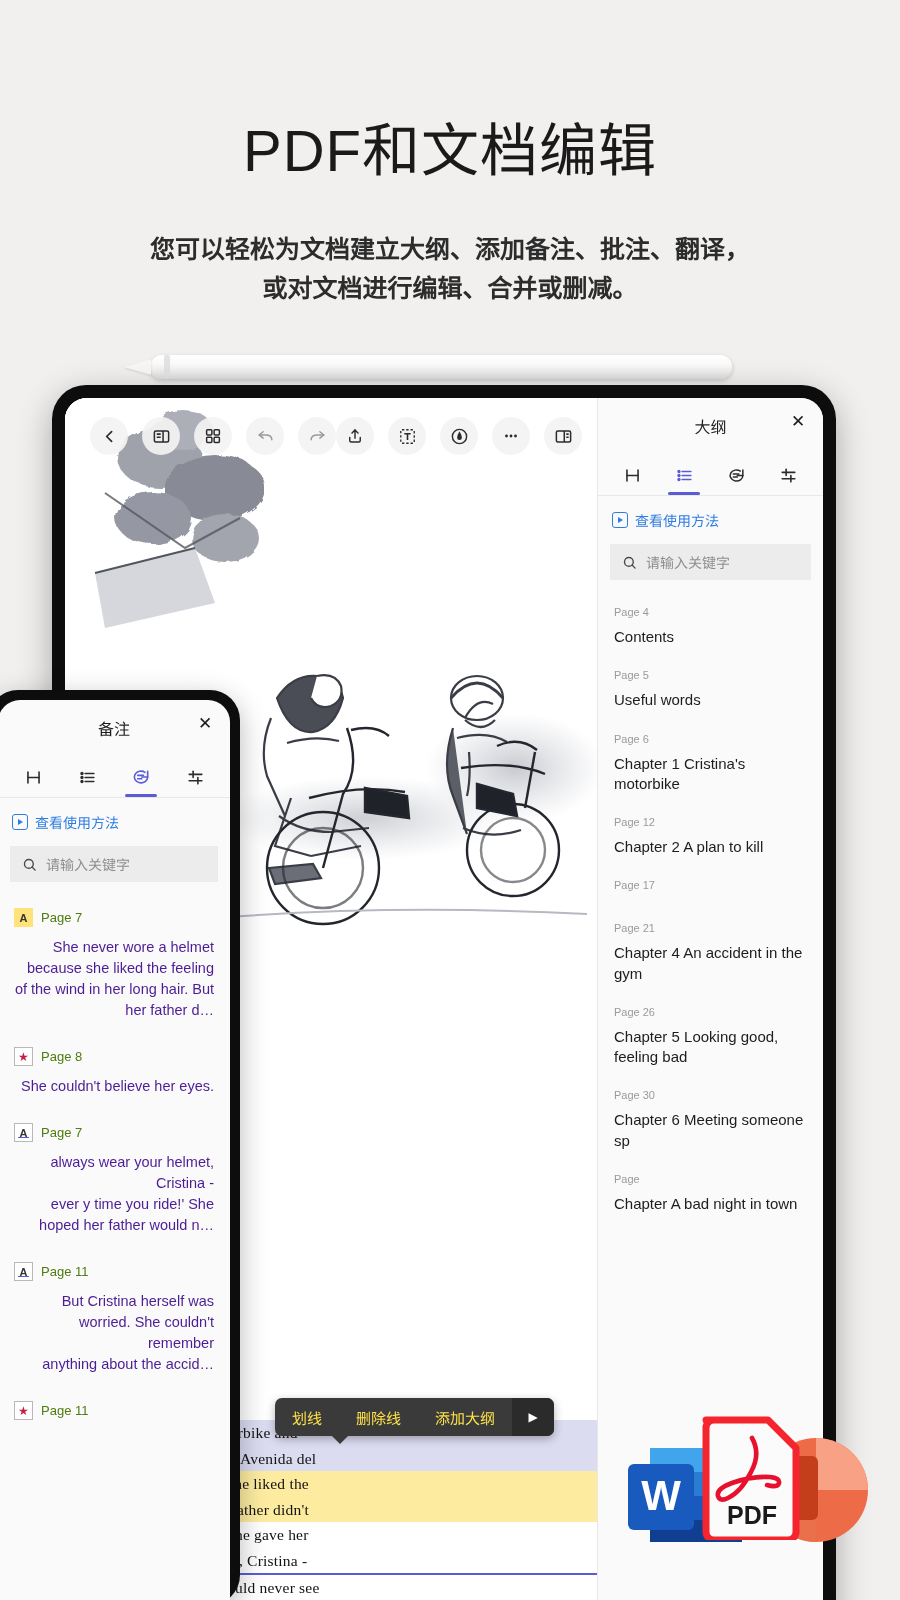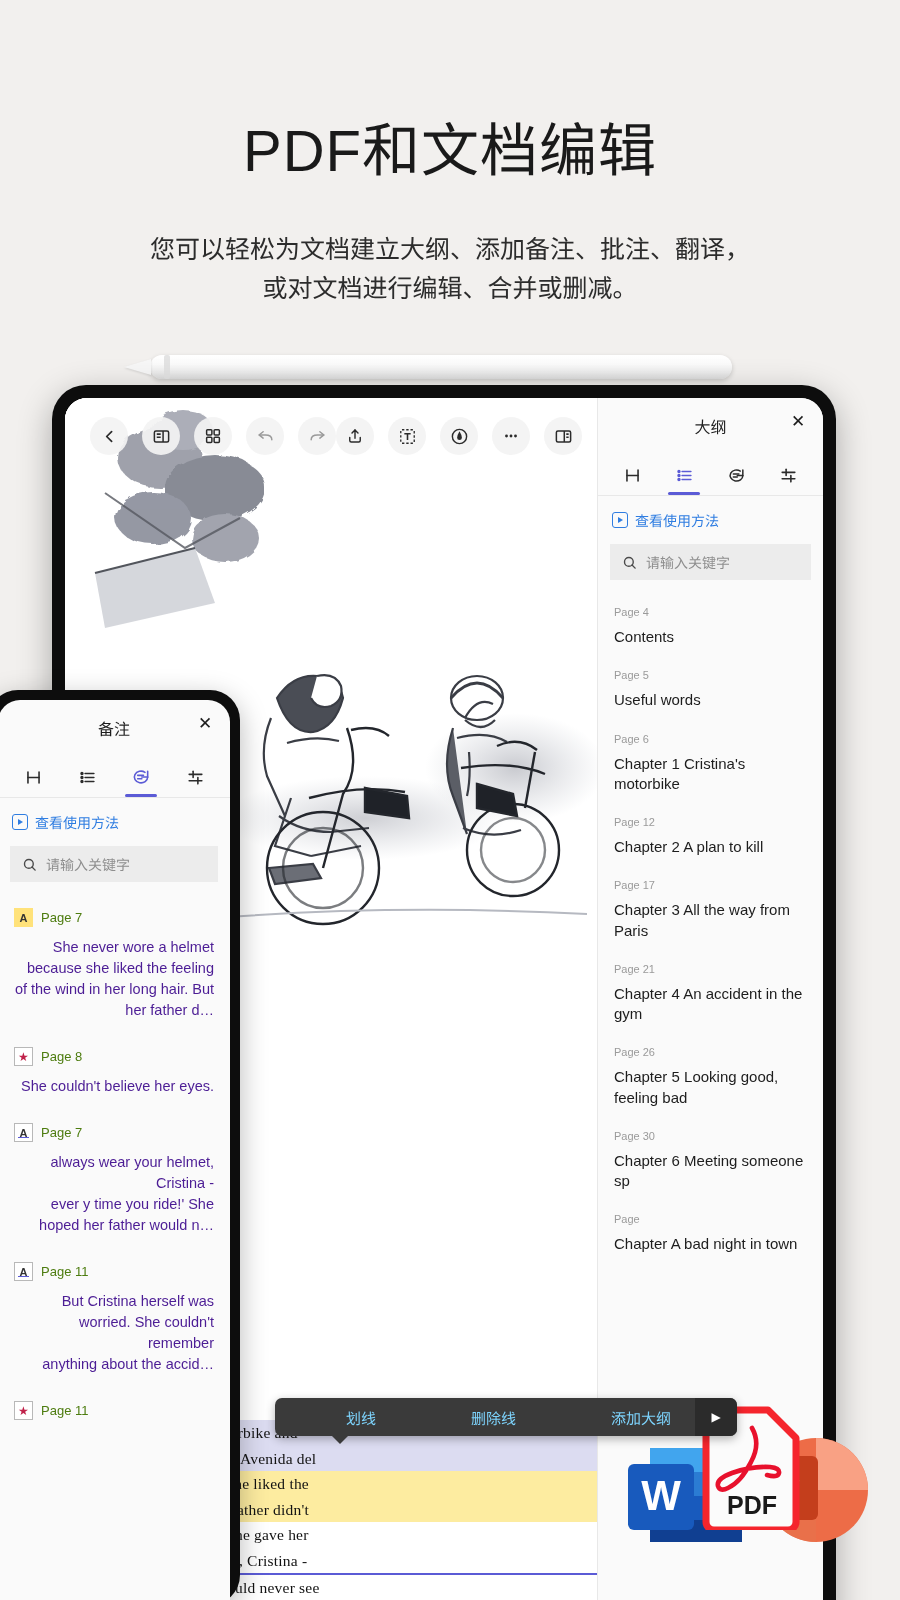--- a/index.html
+++ b/index.html
@@ -14,21 +14,21 @@
   
   .hero-title {
     position: absolute; top: 118px; left: 0; width: 900px;
     text-align: center;
     font-size: 58px; font-weight: 400; letter-spacing: 1px;
     color: #1a1a1a; line-height: 1.15;
   }
   .hero-sub {
     position: absolute; top: 230px; left: 0; width: 900px;
     text-align: center;
-    font-size: 25px; font-weight: 400; color: #2c2c2c; line-height: 1.55;
+    font-size: 25px; font-weight: 700; color: #2c2c2c; line-height: 1.55;
   }
   .hero-sub span { display: block; }
 
   
   .stylus {
     position: absolute; left: 150px; top: 355px; width: 582px; height: 24px;
     border-radius: 12px;
     background: linear-gradient(180deg,#ffffff 0%,#fbfbfb 38%,#ececec 72%,#dcdcdc 100%);
     box-shadow: 0 2px 5px rgba(0,0,0,.18);
   }
@@ -93,21 +93,21 @@
   .doc-line.ul  { border-bottom: 2px solid #5b5bd6; }
 
   
   .ctx-menu {
     position: absolute; left: 210px; top: 1000px; height: 38px;
     background: #3a3a3a; border-radius: 7px;
     display: flex; align-items: center; z-index: 8;
     box-shadow: 0 3px 10px rgba(0,0,0,.3);
   }
   .ctx-item {
-    color: #7dd3fc; font-size: 15px; padding: 0 24px; white-space: nowrap; margin-left: 47px;
+    color: #fde047; font-size: 15px; padding: 0 17px; white-space: nowrap;
   }
   .ctx-next {
     width: 42px; height: 38px; background: #2b2b2b;
     border-radius: 0 7px 7px 0;
     display:flex; align-items:center; justify-content:center; color:#fff; font-size: 12px;
   }
   .ctx-arrow {
     position:absolute; left: 56px; bottom: -8px;
     width:0;height:0;border-left:9px solid transparent;border-right:9px solid transparent;
     border-top:9px solid #3a3a3a;
@@ -183,21 +183,21 @@
   .badge.ul::after { content:""; position:absolute; bottom:3px; left:3px; right:3px; height:1.5px; background:#5b5bd6;}
   .badge.star { border:1px solid #b8b8b8; background:#fff; color:#c0224a; font-size:12px; }
   .note-page { font-size: 13px; color:#4d7c0f; }
   .note-body { font-size: 14.5px; color:#4c1d95; line-height: 1.45; text-align: right; }
 
   
   .fileicons { position:absolute; left: 620px; top: 1400px; width: 260px; height: 180px; }
   .fi { position:absolute; }
   .fi-word { left: 8px; top: 42px; }
   .fi-ppt  { left: 128px; top: 28px; }
-  .fi-pdf  { left: 76px; top: 2px; }
+  .fi-pdf  { left: 76px; top: 12px; }
 </style>
 </head>
 <body>
 
 <div id="root">
 
   <div class="hero-title">PDF和文档编辑</div>
   <div class="hero-sub">
     <span>您可以轻松为文档建立大纲、添加备注、批注、翻译，</span>
     <span>或对文档进行编辑、合并或删减。</span>
@@ -440,21 +440,20 @@
           <div class="ol-item">
             <div class="ol-page">Page 6</div>
             <div class="ol-title">Chapter 1 Cristina's motorbike</div>
           </div>
           <div class="ol-item">
             <div class="ol-page">Page 12</div>
             <div class="ol-title">Chapter 2 A plan to kill</div>
           </div>
           <div class="ol-item">
             <div class="ol-page">Page 17</div>
-            <div class="ol-title">Chapter 3 All the way from Paris</div>
           </div>
           <div class="ol-item">
             <div class="ol-page">Page 21</div>
             <div class="ol-title">Chapter 4 An accident in the gym</div>
           </div>
           <div class="ol-item">
             <div class="ol-page">Page 26</div>
             <div class="ol-title">Chapter 5 Looking good, feeling bad</div>
           </div>
           <div class="ol-item">

